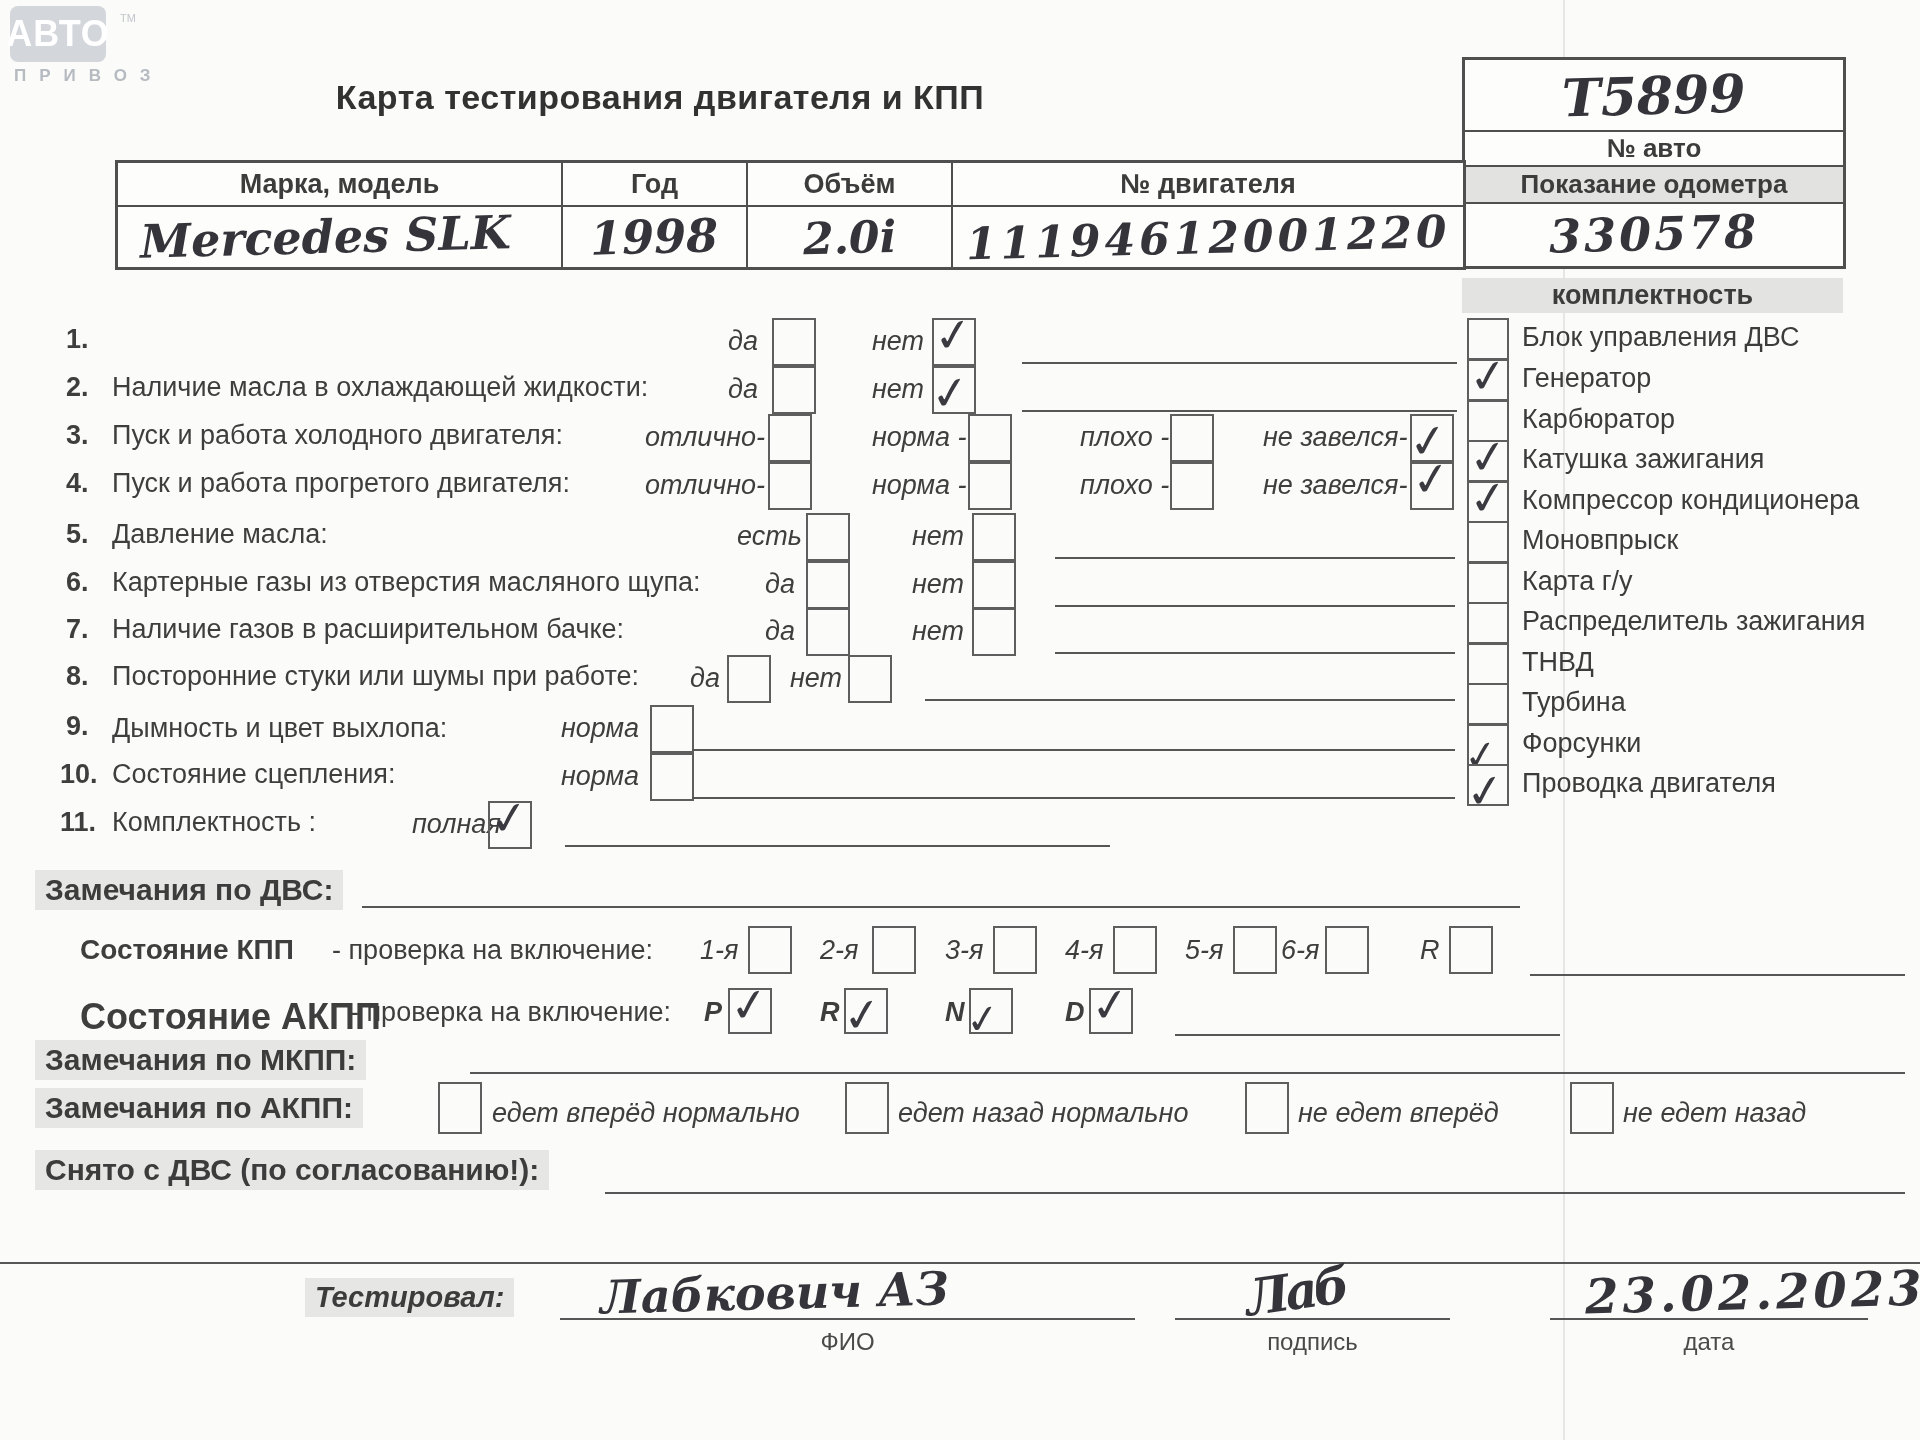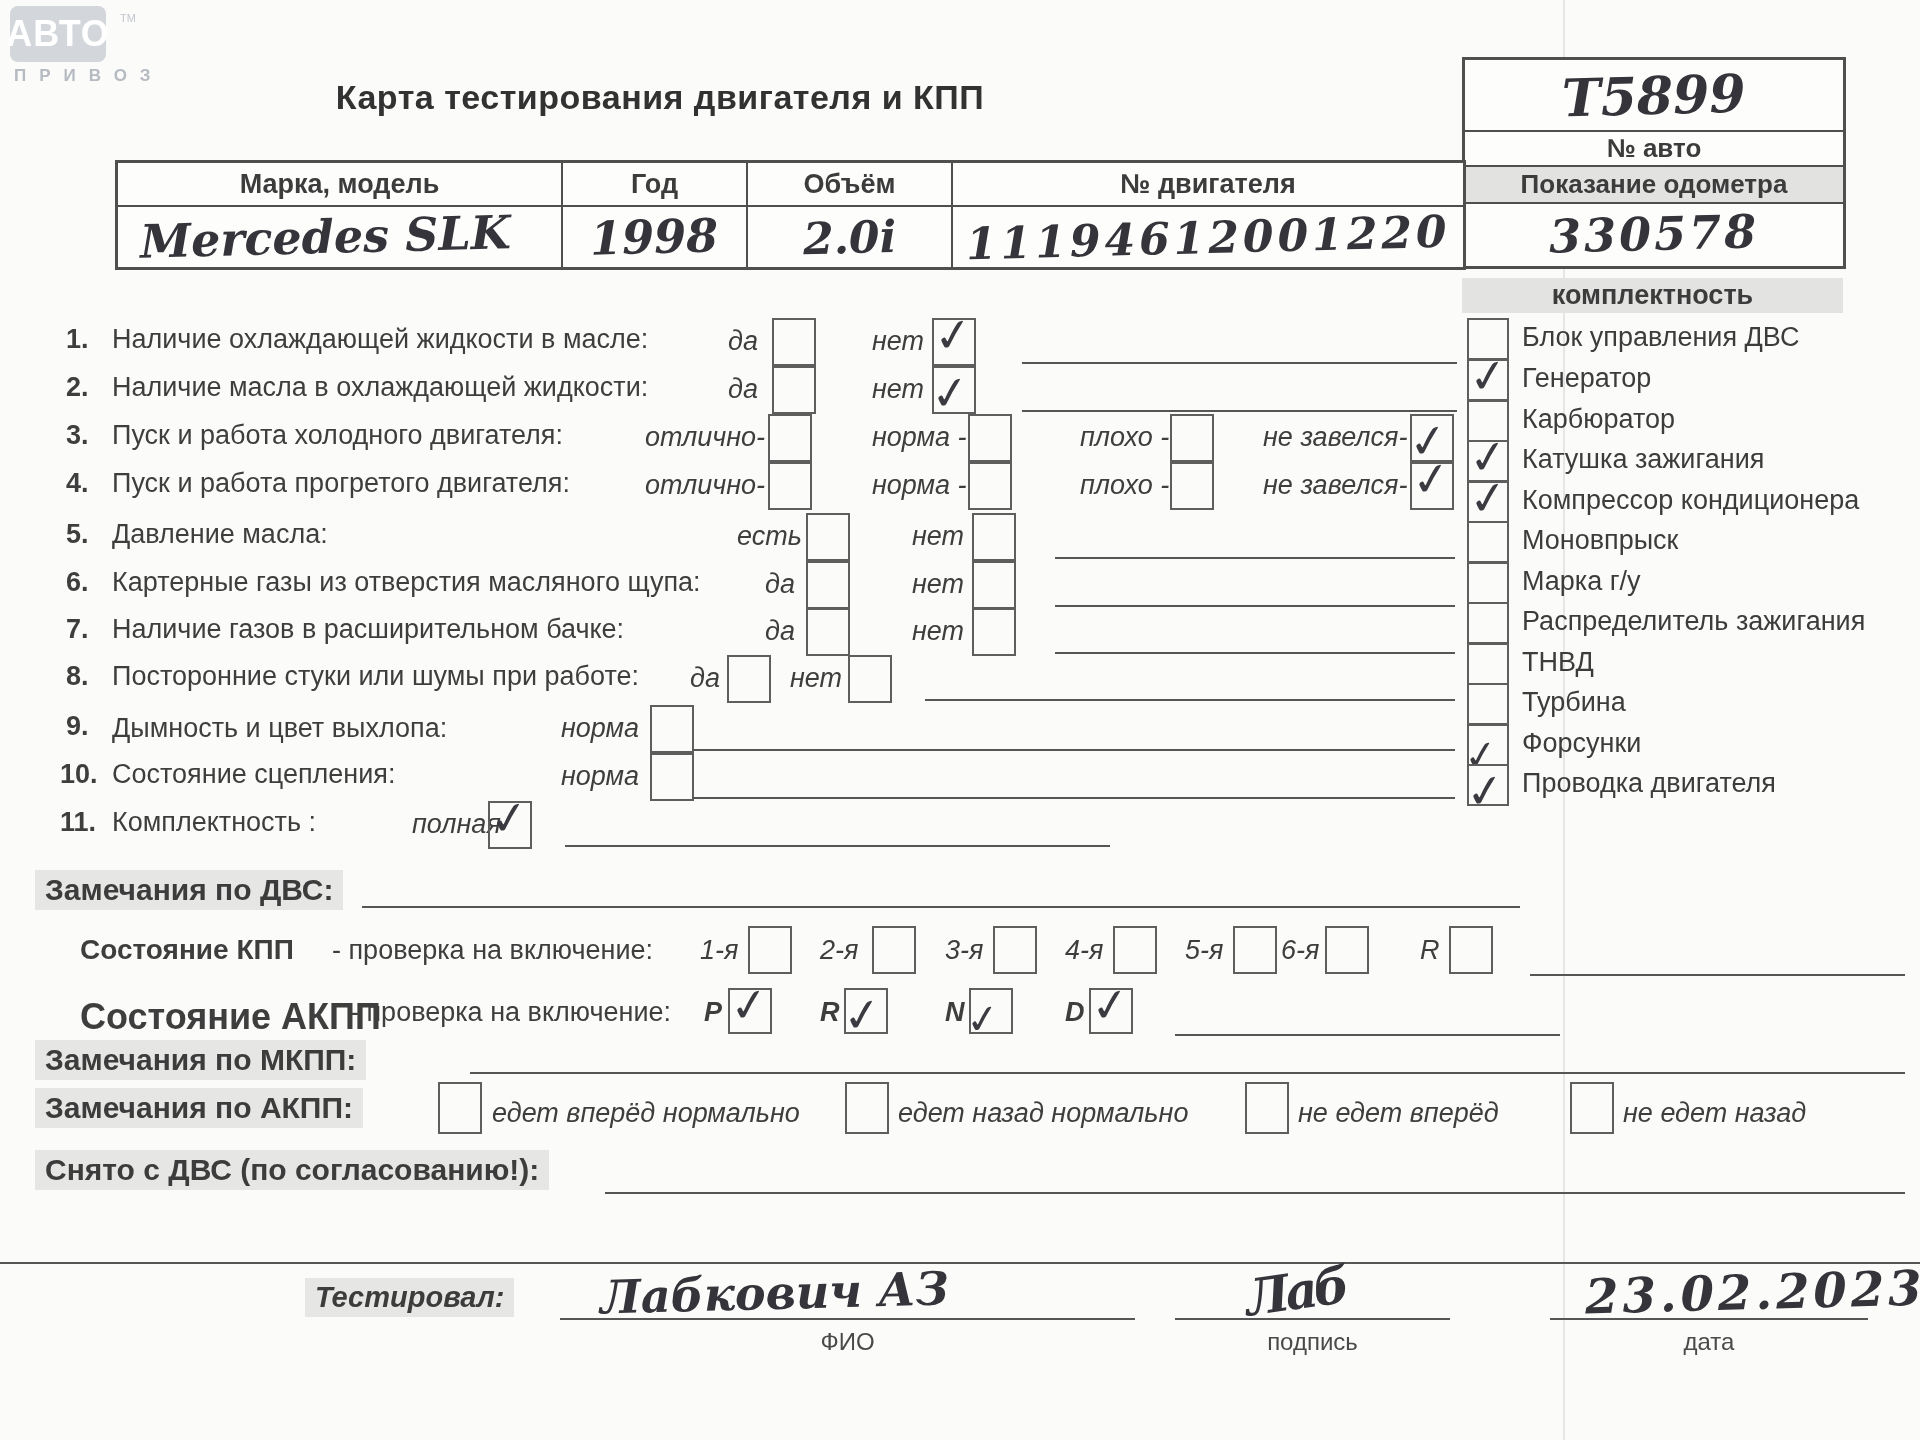--- a/index.html
+++ b/index.html
@@ -108,21 +108,21 @@
     <div class="abs" style="top:163px;">
         <span class="cb sm abs checked" style="left:5px;"></span>
         <span class="kit-lab">Компрессор кондиционера</span>
       </div>
     <div class="abs" style="top:203px;">
         <span class="cb sm abs" style="left:5px;"></span>
         <span class="kit-lab">Моновпрыск</span>
       </div>
     <div class="abs" style="top:244px;">
         <span class="cb sm abs" style="left:5px;"></span>
-        <span class="kit-lab">Марка г/у</span>
+        <span class="kit-lab">Карта г/у</span>
       </div>
     <div class="abs" style="top:284px;">
         <span class="cb sm abs" style="left:5px;"></span>
         <span class="kit-lab">Распределитель зажигания</span>
       </div>
     <div class="abs" style="top:325px;">
         <span class="cb sm abs" style="left:5px;"></span>
         <span class="kit-lab">ТНВД</span>
       </div>
     <div class="abs" style="top:365px;">
@@ -134,21 +134,20 @@
         <span class="kit-lab">Форсунки</span>
       </div>
     <div class="abs" style="top:446px;">
         <span class="cb sm abs low checked" style="left:5px;"></span>
         <span class="kit-lab">Проводка двигателя</span>
       </div>
   </div>
 
   <div class="abs" style="left:0;top:318px;width:1460px;height:48px;">
     <span class="abs lbl b" style="left:66px;top:6px;">1.</span>
-    <span class="abs lbl" style="left:112px;top:6px;">Наличие охлаждающей жидкости в масле:</span>
     <span class="abs lbl it" style="left:728px;top:8px;">да</span>
     <span class="cb" style="left:772px;top:0;"></span>
     <span class="abs lbl it" style="left:872px;top:8px;">нет</span>
     <span class="cb checked" style="left:932px;top:0;"></span>
     <span class="line" style="left:1022px;top:44px;width:435px;"></span>
   </div>
 
   <div class="abs" style="left:0;top:366px;width:1460px;height:48px;">
     <span class="abs lbl b" style="left:66px;top:6px;">2.</span>
     <span class="abs lbl" style="left:112px;top:6px;">Наличие масла в охлаждающей жидкости:</span>

